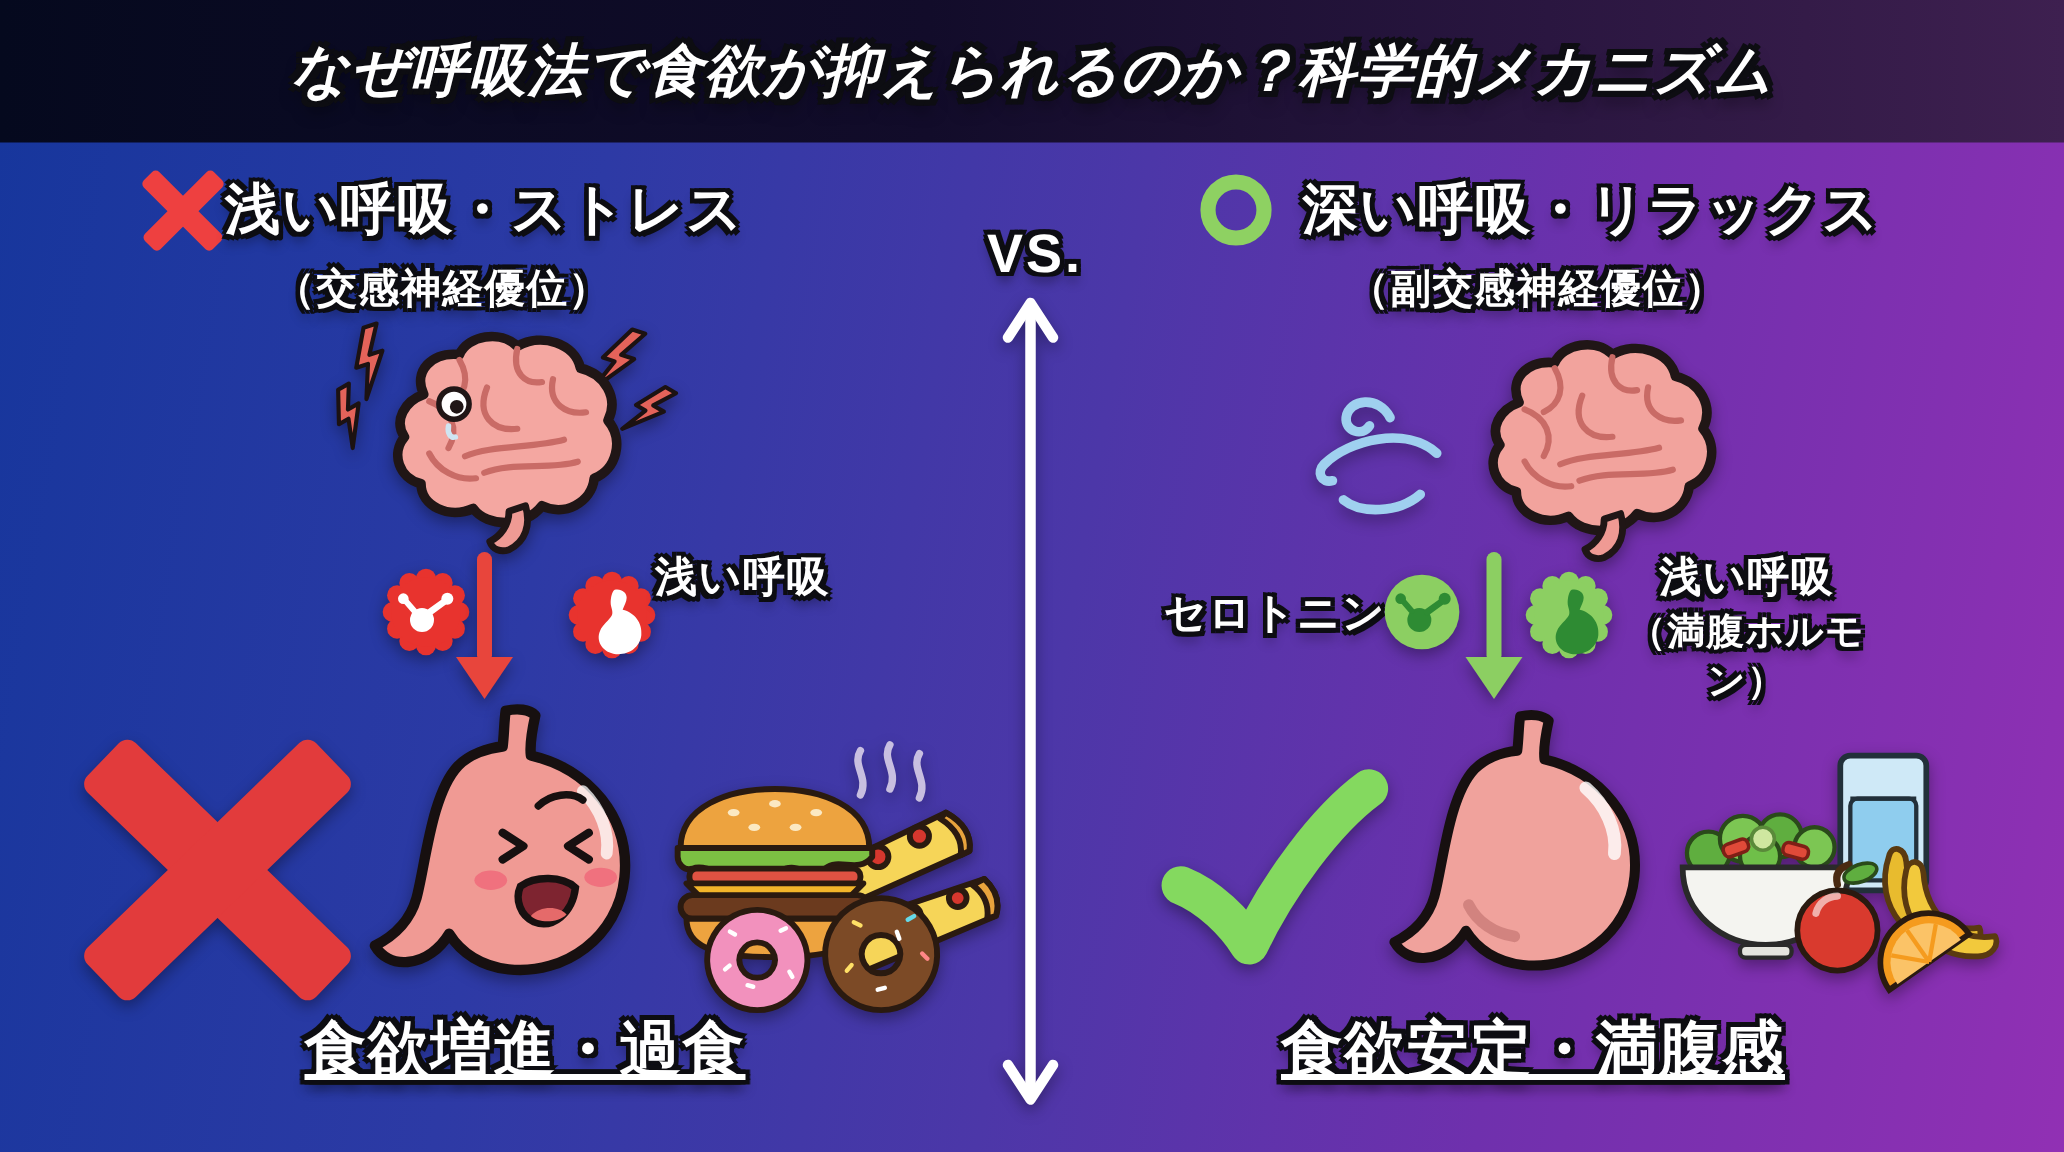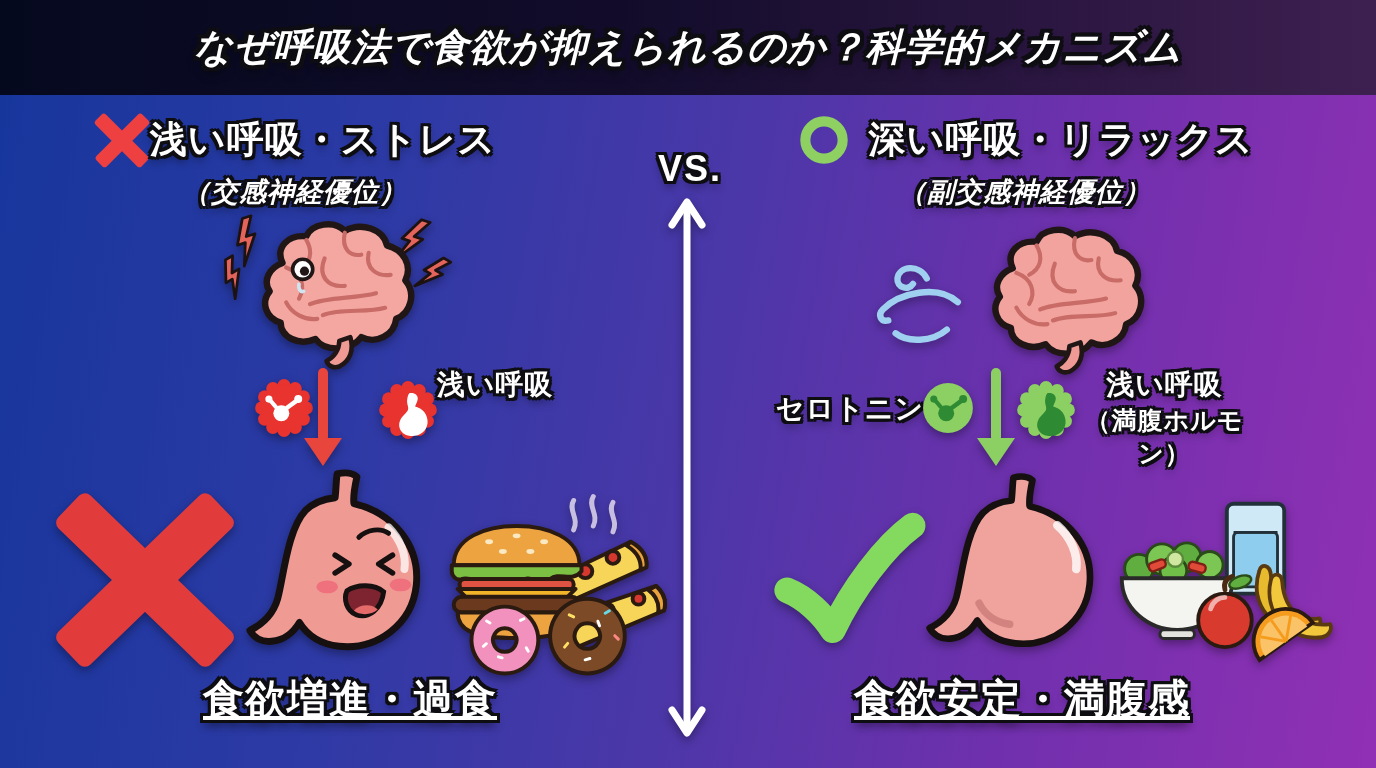--- a/index.html
+++ b/index.html
@@ -27,21 +27,21 @@
   .title-text { font-size:38px; text-shadow:
       -4px -4px 0 #0d0d12, 4px -4px 0 #0d0d12, -4px 4px 0 #0d0d12, 4px 4px 0 #0d0d12,
       -4px 0 0 #0d0d12, 4px 0 0 #0d0d12, 0 -4px 0 #0d0d12, 0 4px 0 #0d0d12,
       0 7px 10px rgba(0,0,0,.5); font-style: italic; }
 
   .abs { position:absolute; }
   .row { display:flex; align-items:center; justify-content:center; }
   .center-text { text-align:center; }
 
   .header-label { font-size:37px; }
-  .subheader-label { font-size:27px;font-style:italic; }
+  .subheader-label { font-size:27px; }
   .hormone-label { font-size:28px; }
   .hormone-small { font-size:25px; }
   .result-label { font-size:41px;text-decoration:underline; }
   .vs-label { font-size:36px; letter-spacing:2px; }
 
   svg { display:block; overflow:visible; }
   .shadowed { filter: drop-shadow(0 4px 5px rgba(0,0,0,.35)); }
 </style>
 </head>
 <body>

